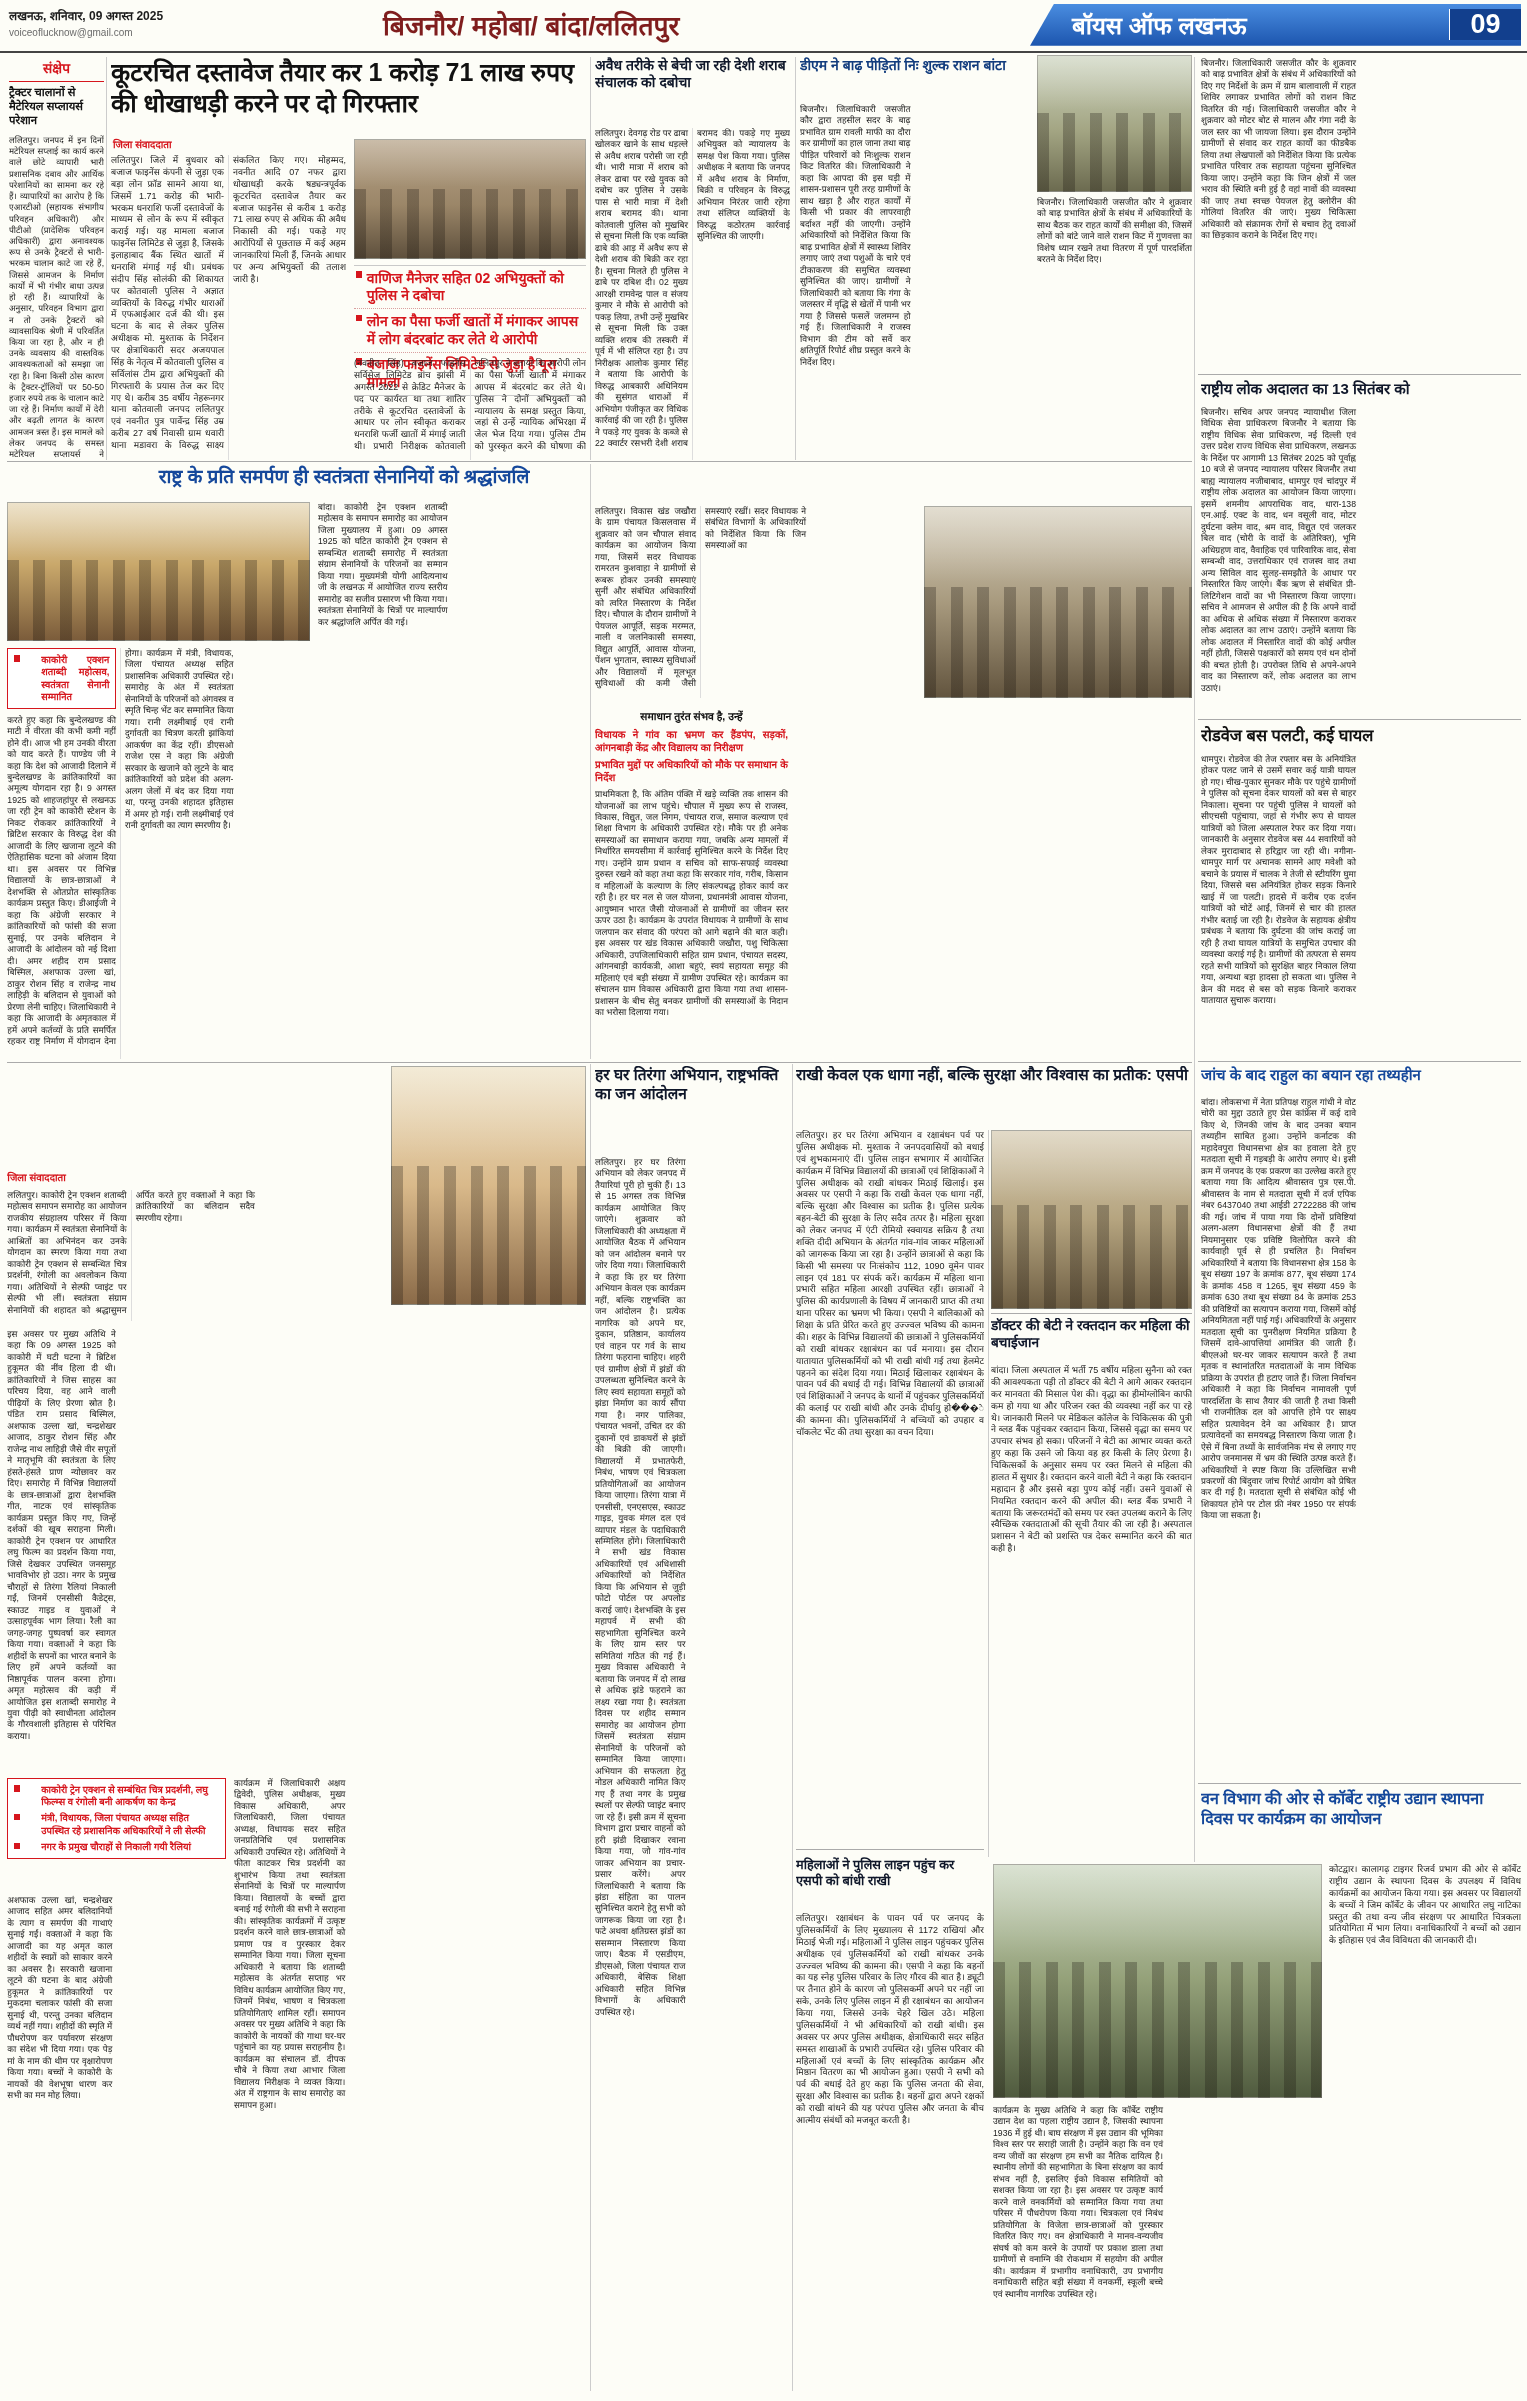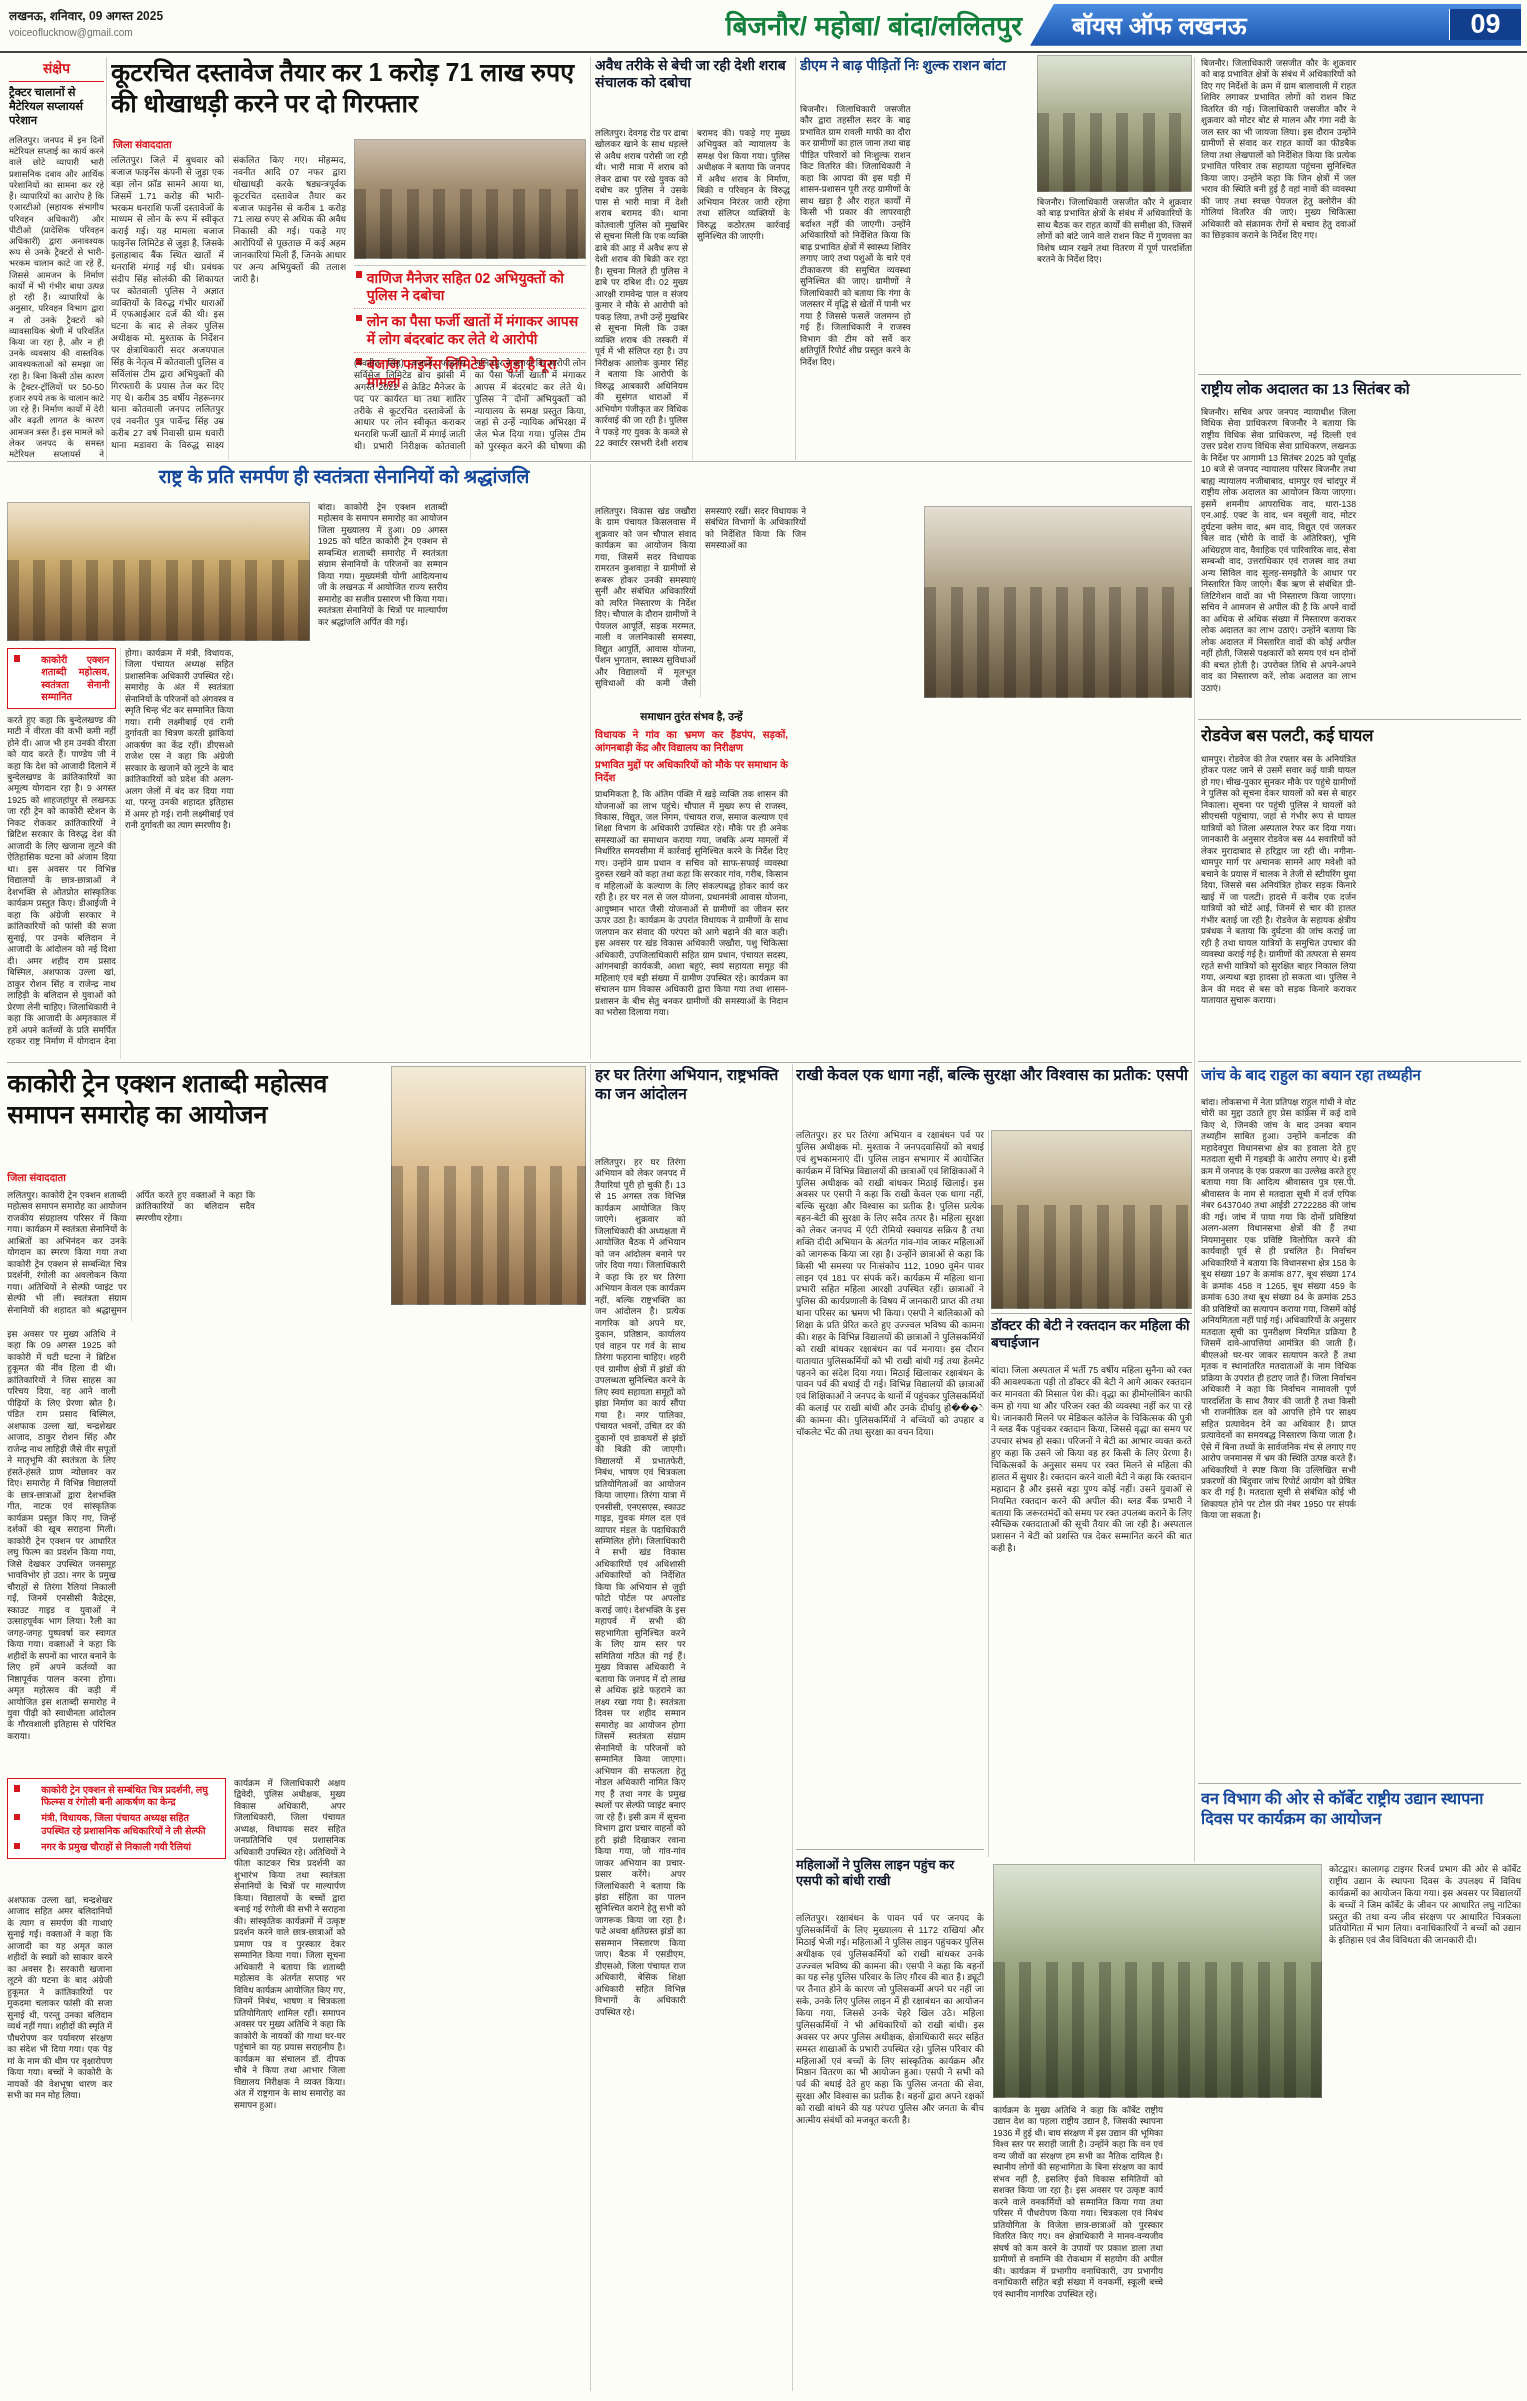--- a/index.html
+++ b/index.html
@@ -49,21 +49,21 @@
 </style>
 </head>
 <body>
 
 <div id="page">
 
   <div class="abs" style="left:9px;top:7.3px;width:219px;">
     <div style="font-weight:bold;font-size:12px;">लखनऊ, शनिवार, 09 अगस्त 2025</div>
     <div style="font-size:10px;color:#6b6b6b;margin-top:2.7px;">voiceoflucknow@gmail.com</div>
   </div>
-  <div class="abs" style="left:383px;top:7.3px;width:639px;text-align:right;font-size:26.5px;font-weight:bold;color:#15803d;">बिजनौर/ महोबा/ बांदा/ललितपुर</div>
+  <div class="abs" style="left:383px;top:7.3px;width:639px;text-align:left;font-size:26.5px;font-weight:bold;color:#7f1d1d;">बिजनौर/ महोबा/ बांदा/ललितपुर</div>
   <div class="abs banner" style="left:1030px;top:3.7px;width:491px;height:42px;">
     <div class="pname">बॉयस ऑफ लखनऊ</div>
     <div class="pnum">09</div>
   </div>
   <div class="abs" style="left:0;top:51px;width:1528px;height:1.8px;background:#444;"></div>
 
   <div class="abs vrule" style="left:106px;top:57px;height:403px;"></div>
   <div class="abs vrule" style="left:590px;top:57px;height:403px;"></div>
   <div class="abs vrule" style="left:795px;top:57px;height:403px;"></div>
   <div class="abs vrule" style="left:1194px;top:57px;height:1805px;"></div>
@@ -138,21 +138,20 @@
 
   <div class="abs photo p-mla" style="left:924px;top:506px;width:268px;height:192px;"></div>
   <div class="abs body-txt cols3" style="left:595px;top:506px;width:321px;height:192px;font-size:8.7px;">ललितपुर। विकास खंड जखौरा के ग्राम पंचायत किसलवास में शुक्रवार को जन चौपाल संवाद कार्यक्रम का आयोजन किया गया, जिसमें सदर विधायक रामरतन कुशवाहा ने ग्रामीणों से रूबरू होकर उनकी समस्याएं सुनीं और संबंधित अधिकारियों को त्वरित निस्तारण के निर्देश दिए। चौपाल के दौरान ग्रामीणों ने पेयजल आपूर्ति, सड़क मरम्मत, नाली व जलनिकासी समस्या, विद्युत आपूर्ति, आवास योजना, पेंशन भुगतान, स्वास्थ्य सुविधाओं और विद्यालयों में मूलभूत सुविधाओं की कमी जैसी समस्याएं रखीं। सदर विधायक ने संबंधित विभागों के अधिकारियों को निर्देशित किया कि जिन समस्याओं का</div>
   <div class="abs body-txt cols3" style="left:595px;top:705px;width:597px;height:354px;font-size:8.7px;">
     <div class="pull">समाधान तुरंत संभव है, उन्हें</div>
     <div class="subhead-red">विधायक ने गांव का भ्रमण कर हैंडपंप, सड़कों, आंगनबाड़ी केंद्र और विद्यालय का निरीक्षण</div>
     <div class="subhead-red">प्रभावित मुद्दों पर अधिकारियों को मौके पर समाधान के निर्देश</div>
     <span>प्राथमिकता है, कि अंतिम पंक्ति में खड़े व्यक्ति तक शासन की योजनाओं का लाभ पहुंचे। चौपाल में मुख्य रूप से राजस्व, विकास, विद्युत, जल निगम, पंचायत राज, समाज कल्याण एवं शिक्षा विभाग के अधिकारी उपस्थित रहे। मौके पर ही अनेक समस्याओं का समाधान कराया गया, जबकि अन्य मामलों में निर्धारित समयसीमा में कार्रवाई सुनिश्चित करने के निर्देश दिए गए। उन्होंने ग्राम प्रधान व सचिव को साफ-सफाई व्यवस्था दुरुस्त रखने को कहा तथा कहा कि सरकार गांव, गरीब, किसान व महिलाओं के कल्याण के लिए संकल्पबद्ध होकर कार्य कर रही है। हर घर नल से जल योजना, प्रधानमंत्री आवास योजना, आयुष्मान भारत जैसी योजनाओं से ग्रामीणों का जीवन स्तर ऊपर उठा है। कार्यक्रम के उपरांत विधायक ने ग्रामीणों के साथ जलपान कर संवाद की परंपरा को आगे बढ़ाने की बात कही। इस अवसर पर खंड विकास अधिकारी जखौरा, पशु चिकित्सा अधिकारी, उपजिलाधिकारी सहित ग्राम प्रधान, पंचायत सदस्य, आंगनबाड़ी कार्यकत्री, आशा बहुएं, स्वयं सहायता समूह की महिलाएं एवं बड़ी संख्या में ग्रामीण उपस्थित रहे। कार्यक्रम का संचालन ग्राम विकास अधिकारी द्वारा किया गया तथा शासन-प्रशासन के बीच सेतु बनकर ग्रामीणों की समस्याओं के निदान का भरोसा दिलाया गया।</span>
   </div>
 
-  <div class="abs hl" style="left:7.3px;top:1068px;width:378px;height:91px;font-size:25px;">काकोरी ट्रेन एक्शन शताब्दी महोत्सव समापन समारोह का आयोजन</div>
   <div class="abs photo p-ribbon" style="left:391px;top:1066px;width:195px;height:239px;"></div>
   <div class="abs byline" style="left:7.3px;top:1170px;width:183px;">जिला संवाददाता</div>
   <div class="abs body-txt cols3" style="left:7.3px;top:1190px;width:376px;height:131px;font-size:8.7px;">ललितपुर। काकोरी ट्रेन एक्शन शताब्दी महोत्सव समापन समारोह का आयोजन राजकीय संग्रहालय परिसर में किया गया। कार्यक्रम में स्वतंत्रता सेनानियों के आश्रितों का अभिनंदन कर उनके योगदान का स्मरण किया गया तथा काकोरी ट्रेन एक्शन से सम्बन्धित चित्र प्रदर्शनी, रंगोली का अवलोकन किया गया। अतिथियों ने सेल्फी प्वाइंट पर सेल्फी भी लीं। स्वतंत्रता संग्राम सेनानियों की शहादत को श्रद्धासुमन अर्पित करते हुए वक्ताओं ने कहा कि क्रांतिकारियों का बलिदान सदैव स्मरणीय रहेगा।</div>
   <div class="abs body-txt cols5" style="left:7.3px;top:1329px;width:579px;height:444px;font-size:8.7px;">इस अवसर पर मुख्य अतिथि ने कहा कि 09 अगस्त 1925 को काकोरी में घटी घटना ने ब्रिटिश हुकूमत की नींव हिला दी थी। क्रांतिकारियों ने जिस साहस का परिचय दिया, वह आने वाली पीढ़ियों के लिए प्रेरणा स्रोत है। पंडित राम प्रसाद बिस्मिल, अशफाक उल्ला खां, चन्द्रशेखर आजाद, ठाकुर रोशन सिंह और राजेन्द्र नाथ लाहिड़ी जैसे वीर सपूतों ने मातृभूमि की स्वतंत्रता के लिए हंसते-हंसते प्राण न्योछावर कर दिए। समारोह में विभिन्न विद्यालयों के छात्र-छात्राओं द्वारा देशभक्ति गीत, नाटक एवं सांस्कृतिक कार्यक्रम प्रस्तुत किए गए, जिन्हें दर्शकों की खूब सराहना मिली। काकोरी ट्रेन एक्शन पर आधारित लघु फिल्म का प्रदर्शन किया गया, जिसे देखकर उपस्थित जनसमूह भावविभोर हो उठा। नगर के प्रमुख चौराहों से तिरंगा रैलियां निकाली गईं, जिनमें एनसीसी कैडेट्स, स्काउट गाइड व युवाओं ने उत्साहपूर्वक भाग लिया। रैली का जगह-जगह पुष्पवर्षा कर स्वागत किया गया। वक्ताओं ने कहा कि शहीदों के सपनों का भारत बनाने के लिए हमें अपने कर्तव्यों का निष्ठापूर्वक पालन करना होगा। अमृत महोत्सव की कड़ी में आयोजित इस शताब्दी समारोह ने युवा पीढ़ी को स्वाधीनता आंदोलन के गौरवशाली इतिहास से परिचित कराया।</div>
   <div class="abs redbox" style="left:7.3px;top:1778px;width:206px;">
     <div class="rb-item">
         <span class="sq"></span>
         <span>काकोरी ट्रेन एक्शन से सम्बंधित चित्र प्रदर्शनी, लघु फिल्म्स व रंगोली बनी आकर्षण का केन्द्र</span>
       </div>
     <div class="rb-item">

